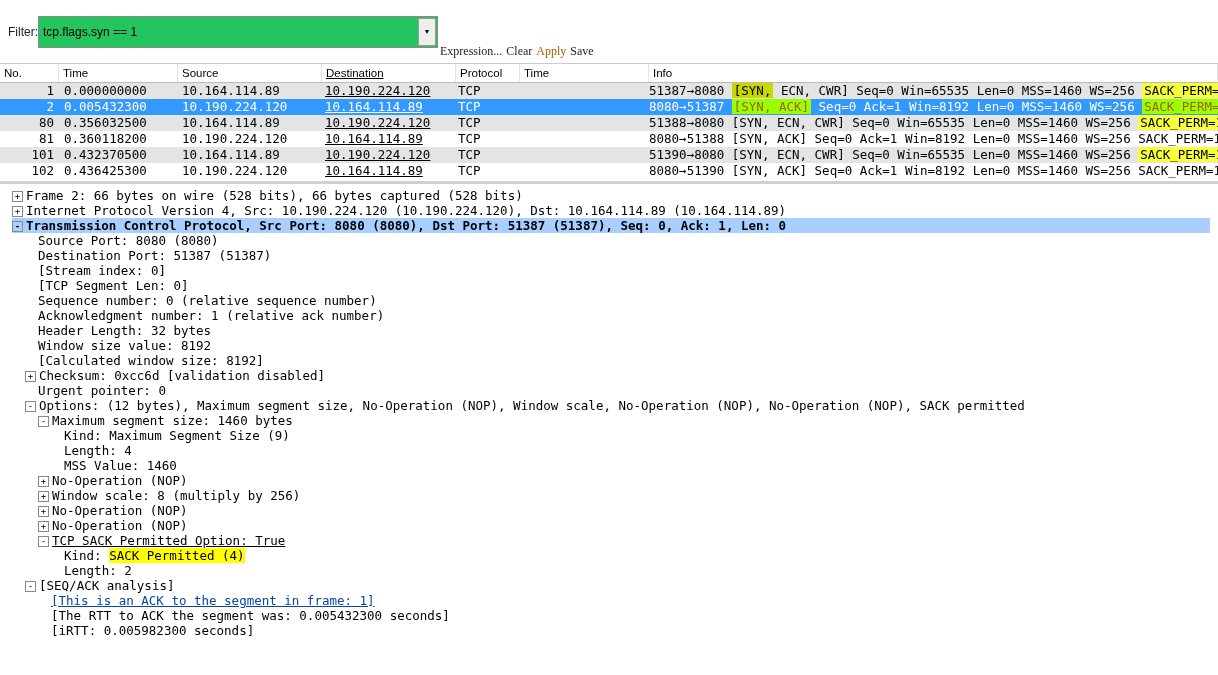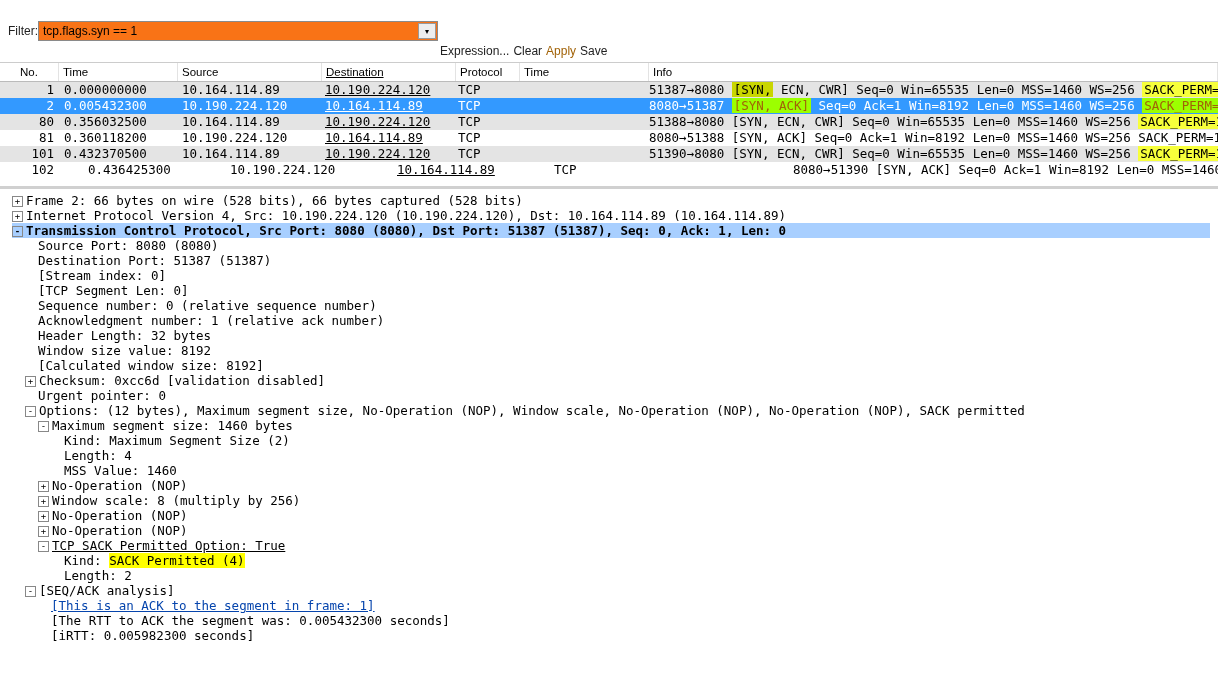--- a/index.html
+++ b/index.html
@@ -1,27 +1,27 @@
 <!DOCTYPE html>
 <html><head>
 <meta charset="utf-8">
 <style>
   html,body{margin:0;padding:0;font-family:"DejaVu Sans Mono","Lucida Console",Consolas,monospace;font-size:12.5px;color:#000;background:#fff;}
   .toolbar{display:flex;align-items:center;padding:4px 8px;border-bottom:1px solid #ccc;font-family:Tahoma,Arial,sans-serif;font-size:12px;}
   .toolbar .lbl{color:#222;}
   .filter-wrap{position:relative;flex:0 0 400px;max-width:400px;}
-  .filter-wrap input{width:100%;box-sizing:border-box;background:#f97316;border:1px solid #8a8a8a;padding:2px 8px 2px 4px;font-family:inherit;font-size:12px;height:20px;}
+  .filter-wrap input{width:100%;box-sizing:border-box;background:#22c55e;border:1px solid #8a8a8a;padding:2px 8px 2px 4px;font-family:inherit;font-size:12px;height:32px;}
   .filter-wrap .dd{position:absolute;right:2px;top:2px;bottom:2px;width:16px;border:1px solid #999;background:#eee;display:flex;align-items:center;justify-content:center;font-size:8px;cursor:pointer;}
-  .toolbar .btn{color:#222;cursor:pointer;padding:0 2px;font-family:Liberation Sans, sans-serif;margin-top:40px;}
+  .toolbar .btn{color:#222;cursor:pointer;padding:0 2px;font-family:Liberation Serif, serif;margin-top:40px;}
   .toolbar .btn.disabled{color:#a16207;cursor:default;}
   
   .packet-list{border-bottom:3px solid #d0d0d0;}
   .phdr{display:flex;background:#fff;border-bottom:1px solid #bbb;font-family:Tahoma,Arial,sans-serif;font-size:11.5px;}
   .phdr div{padding:3px 4px;border-right:1px solid #e3e3e3;white-space:nowrap;overflow:hidden;}
-  .col-no{flex:0 0 50px;text-align:center;padding-right:6px;}
+  .col-no{flex:0 0 50px;text-align:left;padding-right:6px;}
   .col-time{flex:0 0 110px;}
   .col-src{flex:0 0 135px;}
   .col-dst{flex:0 0 125px;text-decoration:underline;}
   .col-proto{flex:0 0 55px;}
   .col-time2{flex:0 0 120px;}
   .col-info{flex:1 1 auto;}
   .prow{display:flex;white-space:nowrap;font-size:12.5px;line-height:16px;height:16px;}
   .prow>div{padding:0 4px;overflow:hidden;}
   .prow .col-no{text-align:right;padding-right:6px;}
   .prow.gray{background:#e4e4e4;}
@@ -105,21 +105,21 @@
       </div>
       <div class="prow gray">
         <div class="col-no">101</div>
         <div class="col-time">0.432370500</div>
         <div class="col-src">10.164.114.89</div>
         <div class="col-dst">10.190.224.120</div>
         <div class="col-proto">TCP</div>
         <div class="col-time2"></div>
         <div class="col-info"><span>51390→8080 </span><span>[SYN,</span><span> ECN, CWR] Seq=0 Win=65535 Len=0 MSS=1460 WS=256 </span><span class="tag-sack">SACK_PERM=1</span></div>
       </div>
-      <div class="prow " style="height: 24px; overflow: hidden; gap: 24px;">
+      <div class="prow " style="height: 18px; overflow: hidden;">
         <div class="col-no">102</div>
         <div class="col-time">0.436425300</div>
         <div class="col-src">10.190.224.120</div>
         <div class="col-dst">10.164.114.89</div>
         <div class="col-proto">TCP</div>
         <div class="col-time2"></div>
         <div class="col-info"><span>8080→51390 </span><span>[SYN,</span><span> ACK] Seq=0 Ack=1 Win=8192 Len=0 MSS=1460 WS=256 </span><span>SACK_PERM=1</span></div>
       </div>
     </div>
 </div>
@@ -134,21 +134,21 @@
   <div class="tree-row"><span class="sp"></span><span class="sp"></span><span>[TCP Segment Len: 0]</span></div>
   <div class="tree-row"><span class="sp"></span><span class="sp"></span><span>Sequence number: 0    (relative sequence number)</span></div>
   <div class="tree-row"><span class="sp"></span><span class="sp"></span><span>Acknowledgment number: 1    (relative ack number)</span></div>
   <div class="tree-row"><span class="sp"></span><span class="sp"></span><span>Header Length: 32 bytes</span></div>
   <div class="tree-row"><span class="sp"></span><span class="sp"></span><span>Window size value: 8192</span></div>
   <div class="tree-row"><span class="sp"></span><span class="sp"></span><span>[Calculated window size: 8192]</span></div>
   <div class="tree-row"><span class="sp"></span><span class="pm">+</span><span>Checksum: 0xcc6d [validation disabled]</span></div>
   <div class="tree-row"><span class="sp"></span><span class="sp"></span><span>Urgent pointer: 0</span></div>
   <div class="tree-row"><span class="sp"></span><span class="pm">-</span><span>Options: (12 bytes), Maximum segment size, No-Operation (NOP), Window scale, No-Operation (NOP), No-Operation (NOP), SACK permitted</span></div>
   <div class="tree-row"><span class="sp"></span><span class="sp"></span><span class="pm">-</span><span>Maximum segment size: 1460 bytes</span></div>
-  <div class="tree-row"><span class="sp"></span><span class="sp"></span><span class="sp"></span><span class="sp"></span><span>Kind: Maximum Segment Size (2)</span></div>
+  <div class="tree-row"><span class="sp"></span><span class="sp"></span><span class="sp"></span><span class="sp"></span><span>Kind: Maximum Segment Size (9)</span></div>
   <div class="tree-row"><span class="sp"></span><span class="sp"></span><span class="sp"></span><span class="sp"></span><span>Length: 4</span></div>
   <div class="tree-row"><span class="sp"></span><span class="sp"></span><span class="sp"></span><span class="sp"></span><span>MSS Value: 1460</span></div>
   <div class="tree-row"><span class="sp"></span><span class="sp"></span><span class="pm">+</span><span>No-Operation (NOP)</span></div>
   <div class="tree-row"><span class="sp"></span><span class="sp"></span><span class="pm">+</span><span>Window scale: 8 (multiply by 256)</span></div>
   <div class="tree-row"><span class="sp"></span><span class="sp"></span><span class="pm">+</span><span>No-Operation (NOP)</span></div>
   <div class="tree-row"><span class="sp"></span><span class="sp"></span><span class="pm">+</span><span>No-Operation (NOP)</span></div>
   <div class="tree-row"><span class="sp"></span><span class="sp"></span><span class="pm">-</span><span class="ul">TCP SACK Permitted Option: True</span></div>
   <div class="tree-row"><span class="sp"></span><span class="sp"></span><span class="sp"></span><span class="sp"></span><span>Kind: </span><span class="hl-yellow">SACK Permitted (4)</span></div>
   <div class="tree-row"><span class="sp"></span><span class="sp"></span><span class="sp"></span><span class="sp"></span><span>Length: 2</span></div>
   <div class="tree-row"><span class="sp"></span><span class="pm">-</span><span>[SEQ/ACK analysis]</span></div>

